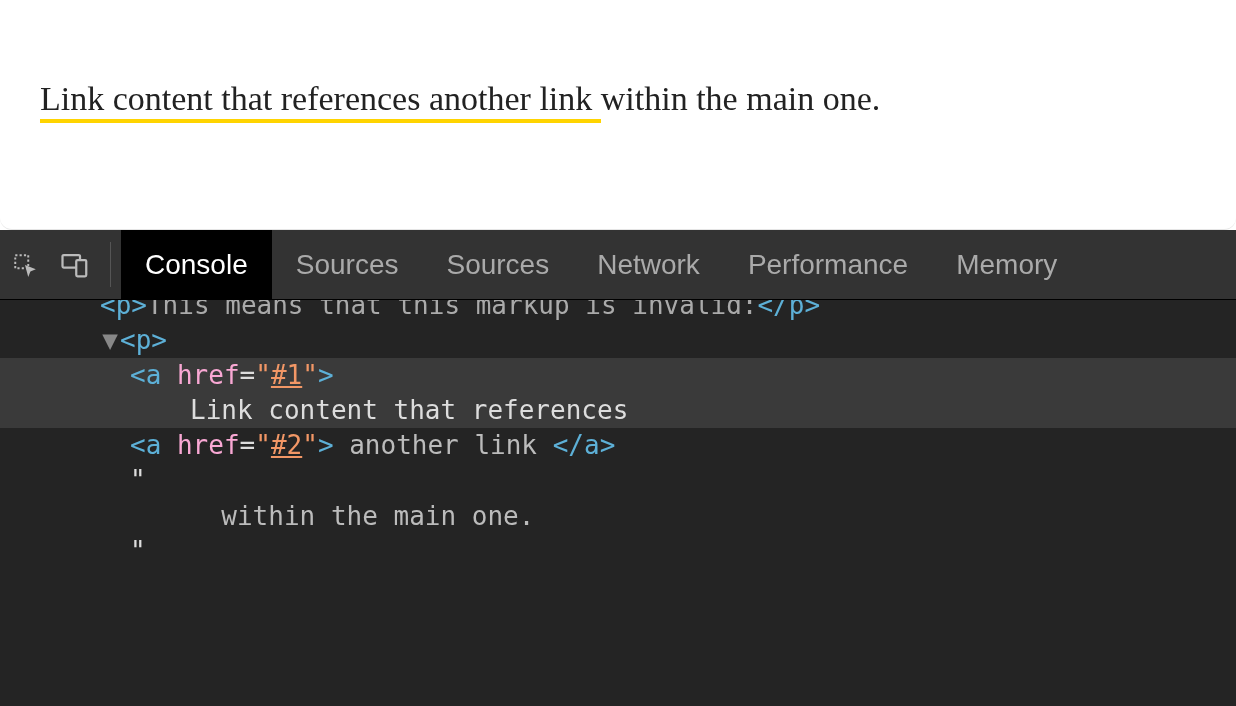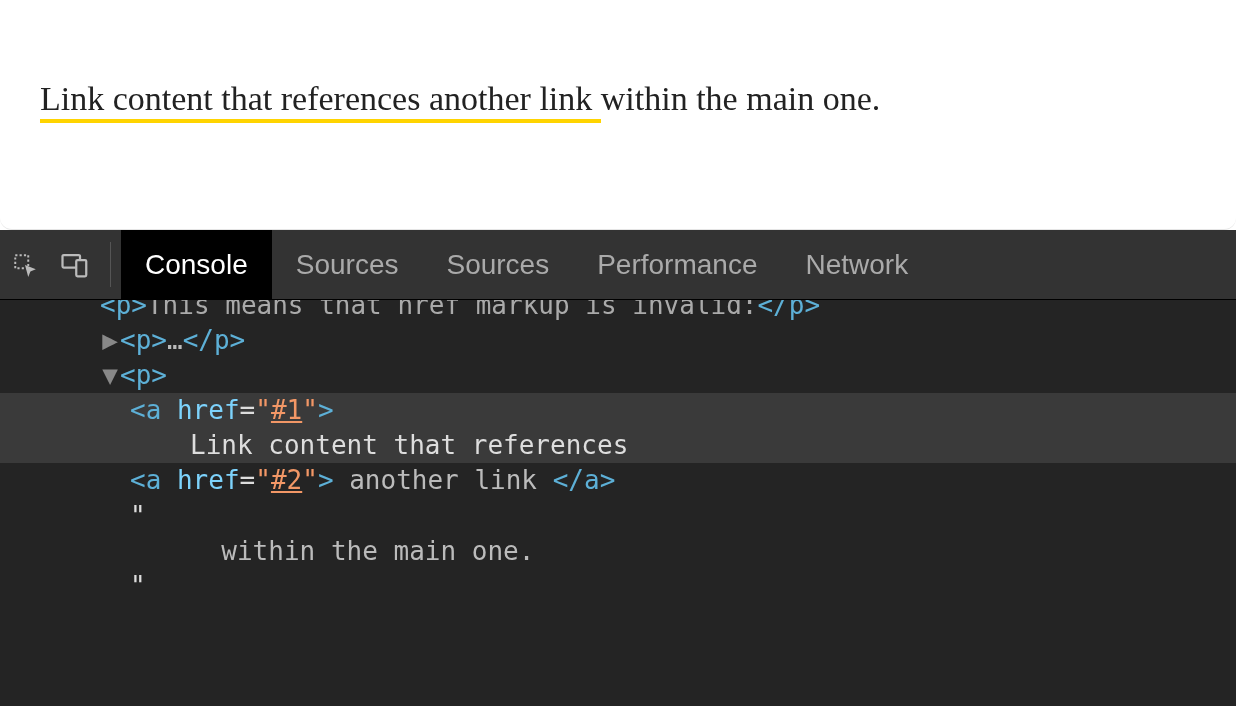--- a/index.html
+++ b/index.html
@@ -87,21 +87,21 @@
     font-family: "Menlo", "Consolas", monospace;
     font-size: 26px;
     line-height: 1.35;
     padding: 6px 0;
     overflow: hidden;
   }
   .row { white-space: pre; padding: 0 0 0 14px; color:#ccc; }
   .row.highlight { background: #3a3a3a; }
   .arrow { color: #888; display:inline-block; width:20px; text-align:center; }
   .tag { color: #5db0d7; }
-  .attr-name { color: #7dd3fc; }
+  .attr-name { color: #f9a8d4; }
   .attr-val { color: #f29766; }
   .attr-val.underline { text-decoration: underline; }
   .ellipsis { color: #bbb; }
   .text-node { color: #ddd; }
   .text-node.dim { color: #bbb; }
   .selmark { color: #888; }
   .dollar { color: #888; font-style: italic; }
   .quote { color:#ddd; }
   .cut { color:#aaa; }
 
@@ -136,33 +136,35 @@
     <div class="tab active">
         <span>Console</span>
       </div>
     <div class="tab">
         <span>Sources</span>
       </div>
     <div class="tab">
         <span>Sources</span>
       </div>
     <div class="tab">
+        <span>Network</span>
+      </div>
+    <div class="tab">
         <span>Performance</span>
       </div>
     <div class="tab">
-        <span>Network</span>
+        <span>Memory</span>
       </div>
   </div>
 
   <div class="dom">
 
-    <div class="row indent1" style="margin-top:-18px;"><span class="tag">&lt;p&gt;</span><span class="cut">This means that href markup is invalid:</span><span class="tag">&lt;/p&gt;</span></div>
+    <div class="row indent1" style="margin-top:-18px;"><span class="tag">&lt;p&gt;</span><span class="cut">This means that this markup is invalid:</span><span class="tag">&lt;/p&gt;</span></div>
 
 
-    <div class="row indent1"><span class="arrow">▶</span><span class="tag">&lt;p&gt;</span><span class="ellipsis">…</span><span class="tag">&lt;/p&gt;</span></div>
 
     <div class="row indent1"><span class="arrow">▼</span><span class="tag">&lt;p&gt;</span></div>
 
     <div class="row indent2 highlight"><span class="tag">&lt;a </span><span class="attr-name">href</span><span class="text-node">=</span><span class="attr-val">"</span><span class="attr-val underline">#1</span><span class="attr-val">"</span><span class="tag">&gt;</span></div>
 
     <div class="row indent3 highlight"><span class="text-node">Link content that references</span></div>
 
 
     <div class="row indent2"><span class="tag">&lt;a </span><span class="attr-name">href</span><span class="text-node">=</span><span class="attr-val">"</span><span class="attr-val underline">#2</span><span class="attr-val">"</span><span class="tag">&gt;</span><span class="text-node dim"> another link </span><span class="tag">&lt;/a&gt;</span></div>
 

